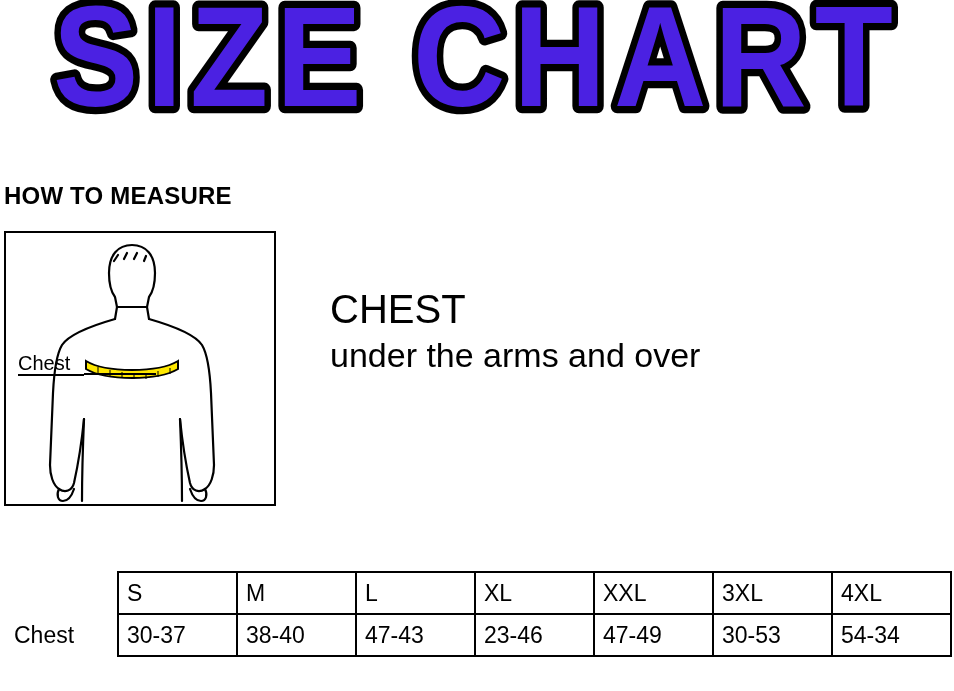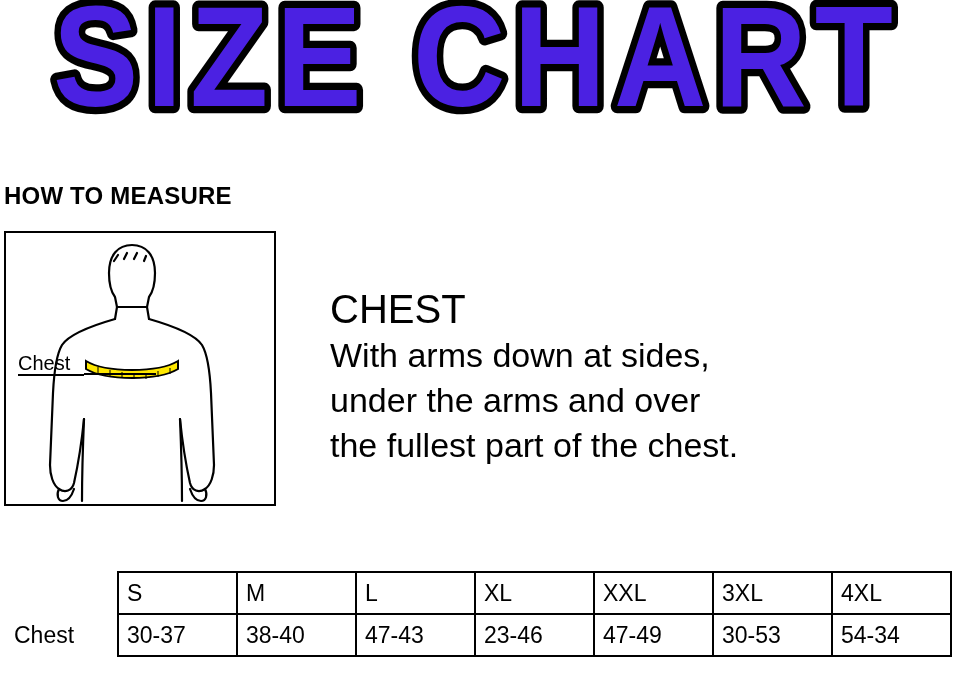--- a/index.html
+++ b/index.html
@@ -189,23 +189,21 @@
   </svg>
 </div>
 
 <div class="chest-label">Chest</div>
 <div class="chest-label-underline"></div>
 <div class="chest-leader"></div>
 
 <div class="desc">
   <div class="desc-title">CHEST</div>
   <div class="desc-body">
-    <div>With arms down at sides,</div>
     <div>under the arms and over</div>
-    <div>the fullest part of the chest.</div>
   </div>
 </div>
 
 <div class="table-wrap">
   <table class="size-table">
     <tbody>
         <tr>
       <td class="corner-cell"></td>
       <td class="size-col">S</td>
       <td class="size-col">M</td>

